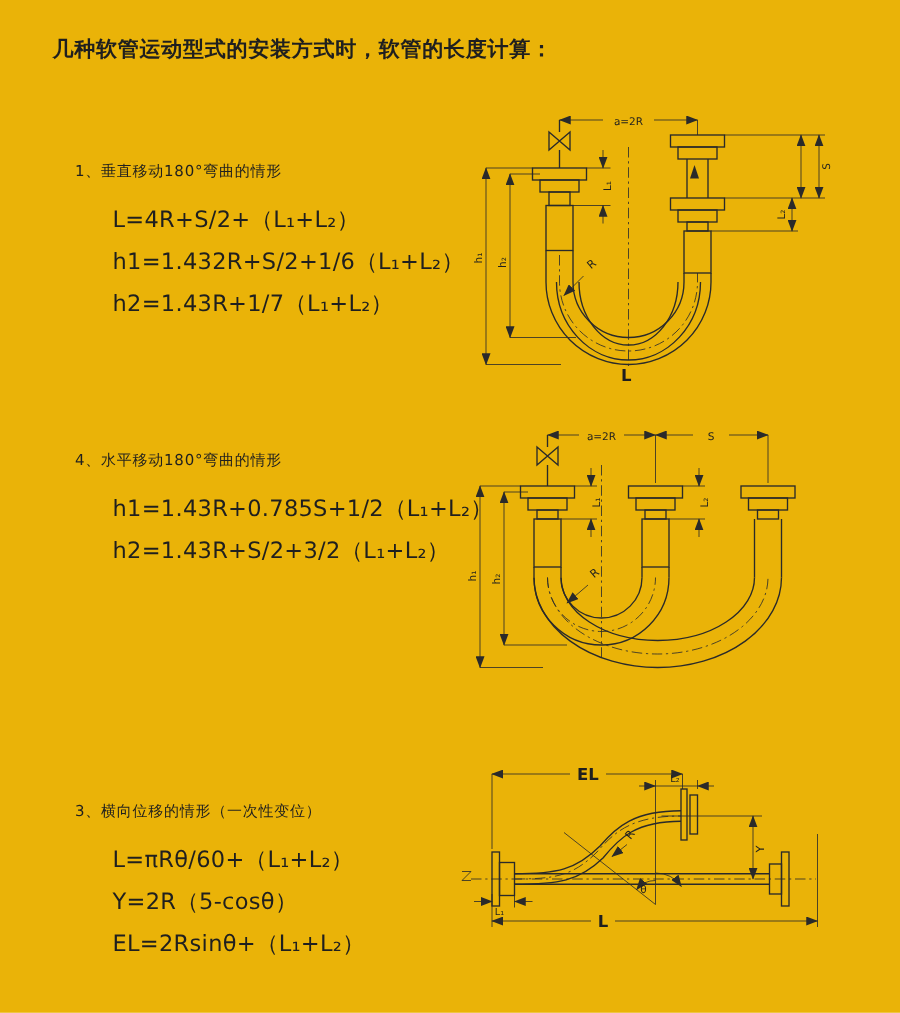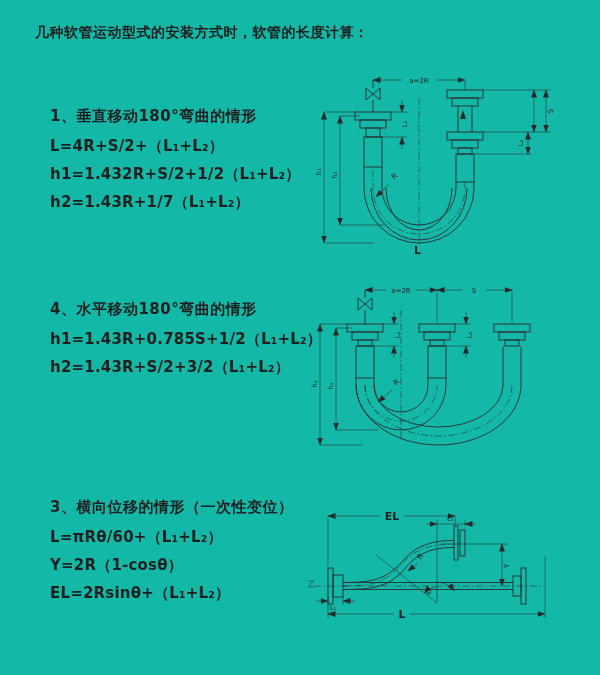--- a/index.html
+++ b/index.html
@@ -1,55 +1,55 @@
 <!DOCTYPE html>
 <html><head>
 <meta charset="utf-8">
 <style>
   html,body{margin:0;padding:0;}
   body{width:600px;height:675px;background:#fdfdfd;overflow:hidden;
        font-family:"DejaVu Sans","Liberation Sans",sans-serif;color:#1f1f1f;}
-  #page{position:relative;width:600px;height:675px;background:#14b8a6;}
+  #page{position:relative;width:600px;height:675px;background:#eab308;}
   .title{position:absolute;left:35px;top:24px;font-size:14px;font-weight:bold;letter-spacing:.5px;}
   .sec{position:absolute;left:50px;}
-  .sec .h{font-size:15px;font-weight:bold;height:30px;letter-spacing:.5px;}
-  .sec .f{font-size:15px;font-weight:bold;height:28px;letter-spacing:.2px;}
+  .sec .h{font-size:10px;font-weight:normal;height:30px;letter-spacing:.5px;}
+  .sec .f{margin-left:25px;font-size:15px;font-weight:normal;height:28px;letter-spacing:.2px;}
   .diag{position:absolute;}
   svg .ol{stroke:#2a2a2a;stroke-width:.9;fill:none;}
   svg .dl{stroke:#2a2a2a;stroke-width:.55;fill:none;}
   svg .cl{stroke:#2a2a2a;stroke-width:.55;fill:none;stroke-dasharray:7 2.5 1.5 2.5;}
   svg .fil{fill:#2a2a2a;stroke:none;}
   svg text{font-family:"DejaVu Sans","Liberation Sans",sans-serif;fill:#1f1f1f;font-size:7px;}
   svg text.big{font-size:11px;font-weight:bold;}
   svg text.mid{font-size:7.5px;}
 </style>
 </head>
 <body>
 
 <div id="page">
 
   <div class="title">几种软管运动型式的安装方式时，软管的长度计算：</div>
 
   <div class="sec" style="top:107px">
     <div class="h">1、垂直移动180°弯曲的情形</div>
     <div class="f">L=4R+S/2+（L₁+L₂）</div>
-    <div class="f">h1=1.432R+S/2+1/2（L₁+L₂）</div>
+    <div class="f">h1=1.432R+S/2+1/6（L₁+L₂）</div>
     <div class="f">h2=1.43R+1/7（L₁+L₂）</div>
   </div>
 
   <div class="sec" style="top:300px">
     <div class="h">4、水平移动180°弯曲的情形</div>
     <div class="f">h1=1.43R+0.785S+1/2（L₁+L₂）</div>
     <div class="f">h2=1.43R+S/2+3/2（L₁+L₂）</div>
   </div>
 
-  <div class="sec" style="top:498px">
+  <div class="sec" style="top:534px">
     <div class="h">3、横向位移的情形（一次性变位）</div>
     <div class="f">L=πRθ/60+（L₁+L₂）</div>
-    <div class="f">Y=2R（1-cosθ）</div>
+    <div class="f">Y=2R（5-cosθ）</div>
     <div class="f">EL=2Rsinθ+（L₁+L₂）</div>
   </div>
 
   <svg class="diag" style="left:310px;top:70px" width="250" height="192" viewBox="0 0 250 192">
     <defs>
       <marker id="a1" viewBox="0 0 8 6" markerWidth="8" markerHeight="6" refX="7.5" refY="3" orient="auto-start-reverse" markerUnits="userSpaceOnUse">
           <path d="M0,0 L8,3 L0,6 z" fill="#2a2a2a"></path>
         </marker>
       <pattern id="b1" width="3.2" height="3.2" patternUnits="userSpaceOnUse">
         <path d="M0,0 L3.2,3.2 M3.2,0 L0,3.2" stroke="#555" stroke-width="0.45"></path>

